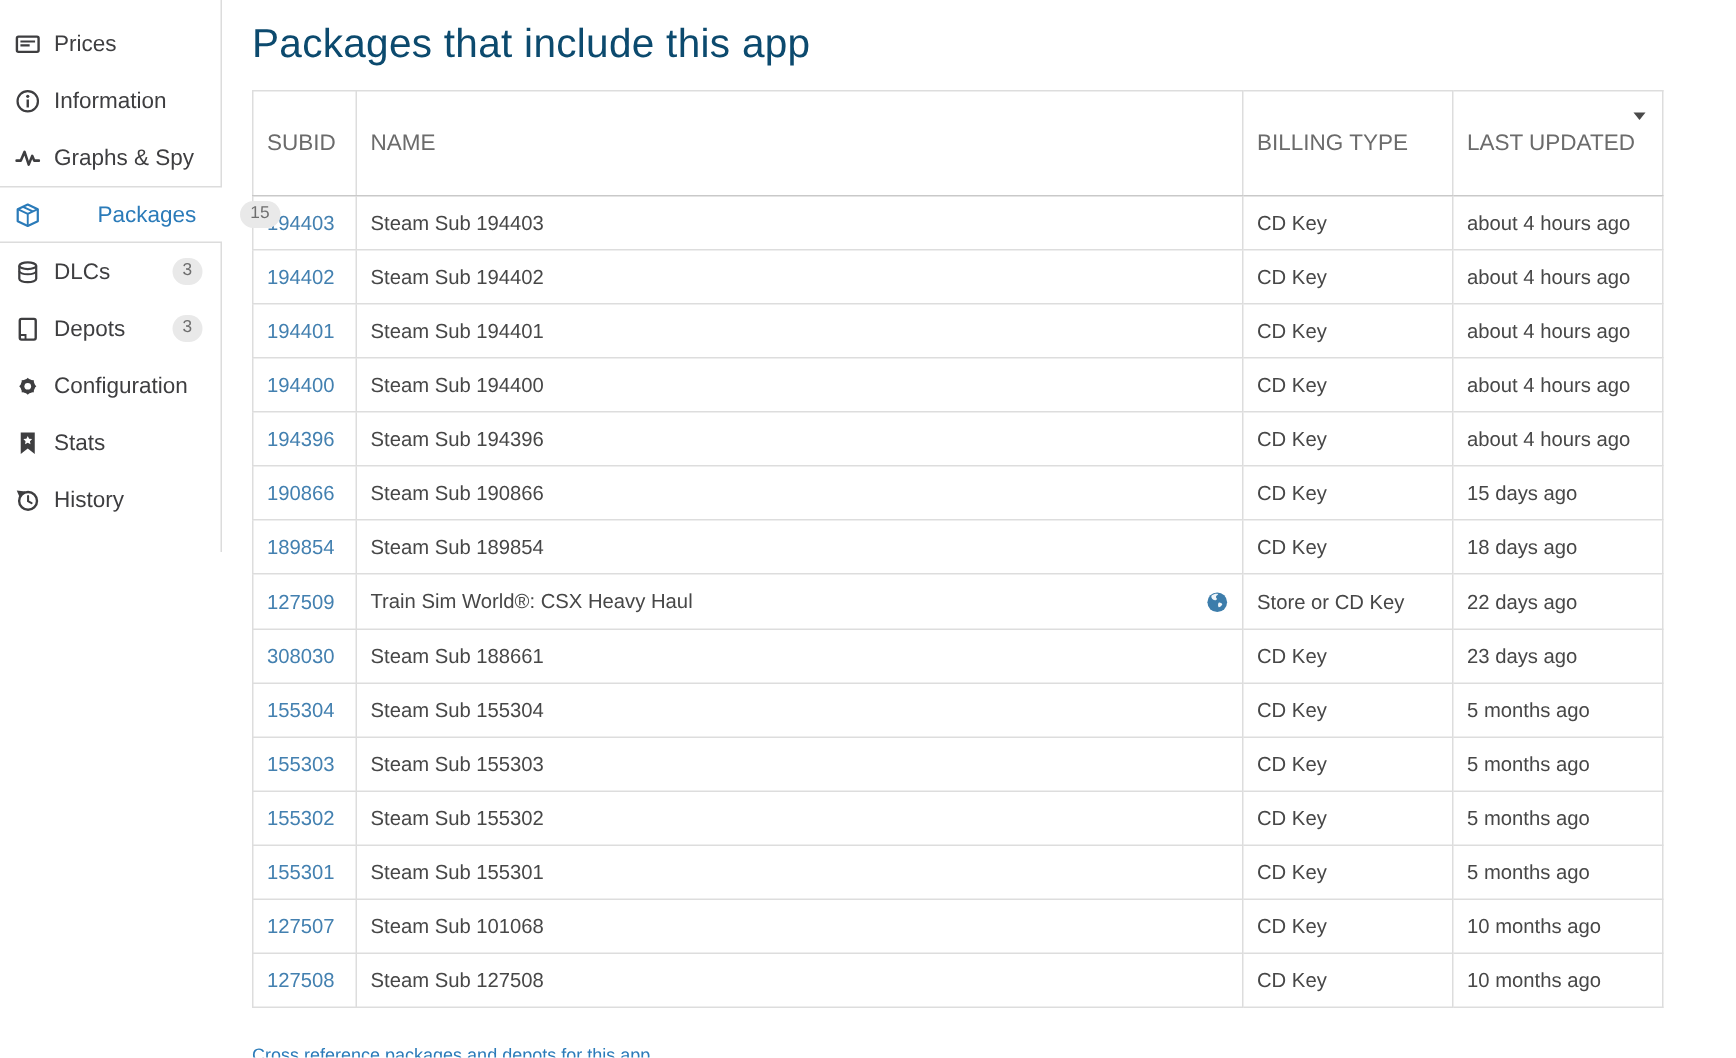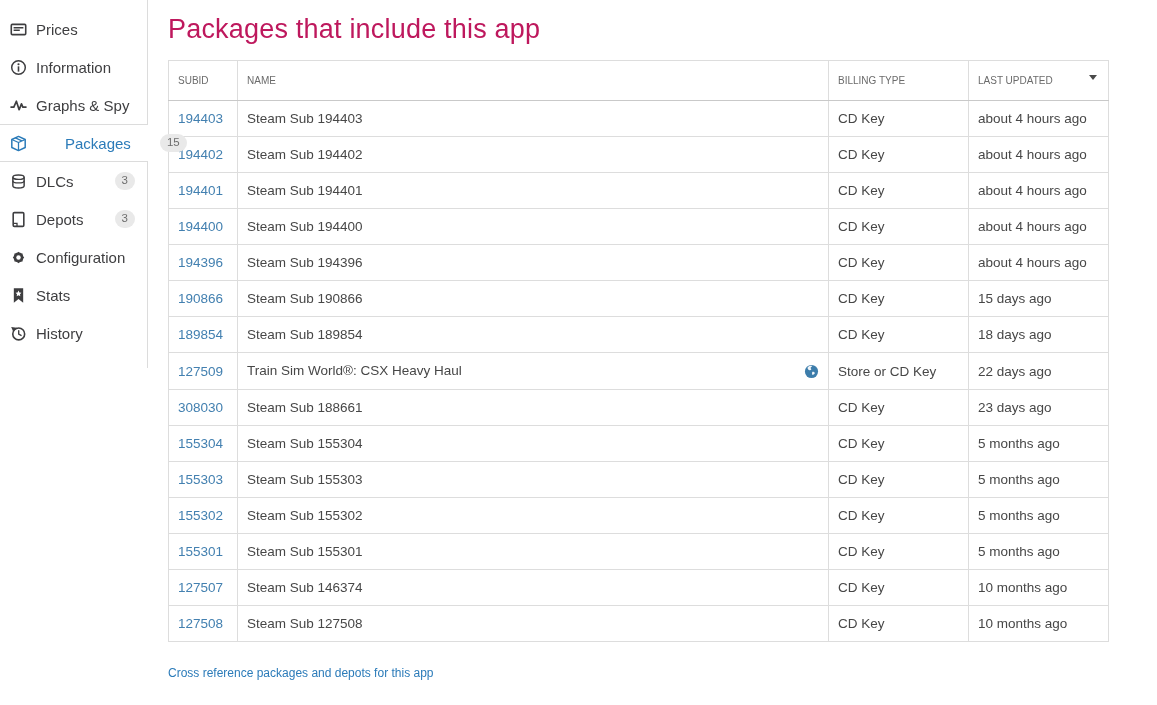--- a/index.html
+++ b/index.html
@@ -32,27 +32,27 @@
   }
   .badge {
     margin-left: auto; margin-right: 13px;
     background: var(--badge-bg, #e9e9e9); color: #6e6e6e;
     font-size: 11.5px; line-height: 1; padding: 3px 7px; border-radius: 10px;
   }
 
   
   .content { margin-left: 20px; }
   h1 {
-    font-size: 27px; font-weight: 300; color: #be185d;
+    font-size: 27px; font-weight: 300; color: #0c4a6e;
     margin: 14px 0 15px; letter-spacing: .2px;
   }
   table { border-collapse: collapse; width: 940px; table-layout: fixed; font-size: 13.5px; }
   th, td { border: 1px solid #ddd; text-align: left; overflow: hidden; white-space: nowrap; }
   th {
-    padding: 14px 9px; font-size: 10px; font-weight: 400; color: #6b6b6b;
+    padding: 26px 9px; font-size: 15px; font-weight: 400; color: #6b6b6b;
     background: #fff; border-bottom-color: #c9c9c9; cursor: pointer;
   }
   th.sorted { position: relative; }
   td { padding: 10px 9px; color: #474747; }
   a.subid-link { color: var(--link, #4380b0); text-decoration: none; cursor: pointer; }
   .globe { float: right; width: 15px; height: 15px; margin-top: 1px; cursor: pointer; }
   .globe svg { width: 15px; height: 15px; display: block; }
   .caret {
     position: absolute; right: 11px; top: 14px; width: 0; height: 0;
     border-left: 4.5px solid transparent; border-right: 4.5px solid transparent;
@@ -264,21 +264,21 @@
             <td>5 months ago</td>
           </tr>
           <tr>
             <td><a class="subid-link">155301</a></td>
             <td><span>Steam Sub 155301</span></td>
             <td>CD Key</td>
             <td>5 months ago</td>
           </tr>
           <tr>
             <td><a class="subid-link">127507</a></td>
-            <td><span>Steam Sub 146374</span></td>
+            <td><span>Steam Sub 101068</span></td>
             <td>CD Key</td>
             <td>10 months ago</td>
           </tr>
           <tr>
             <td><a class="subid-link">127508</a></td>
             <td><span>Steam Sub 127508</span></td>
             <td>CD Key</td>
             <td>10 months ago</td>
           </tr>
         </tbody>

